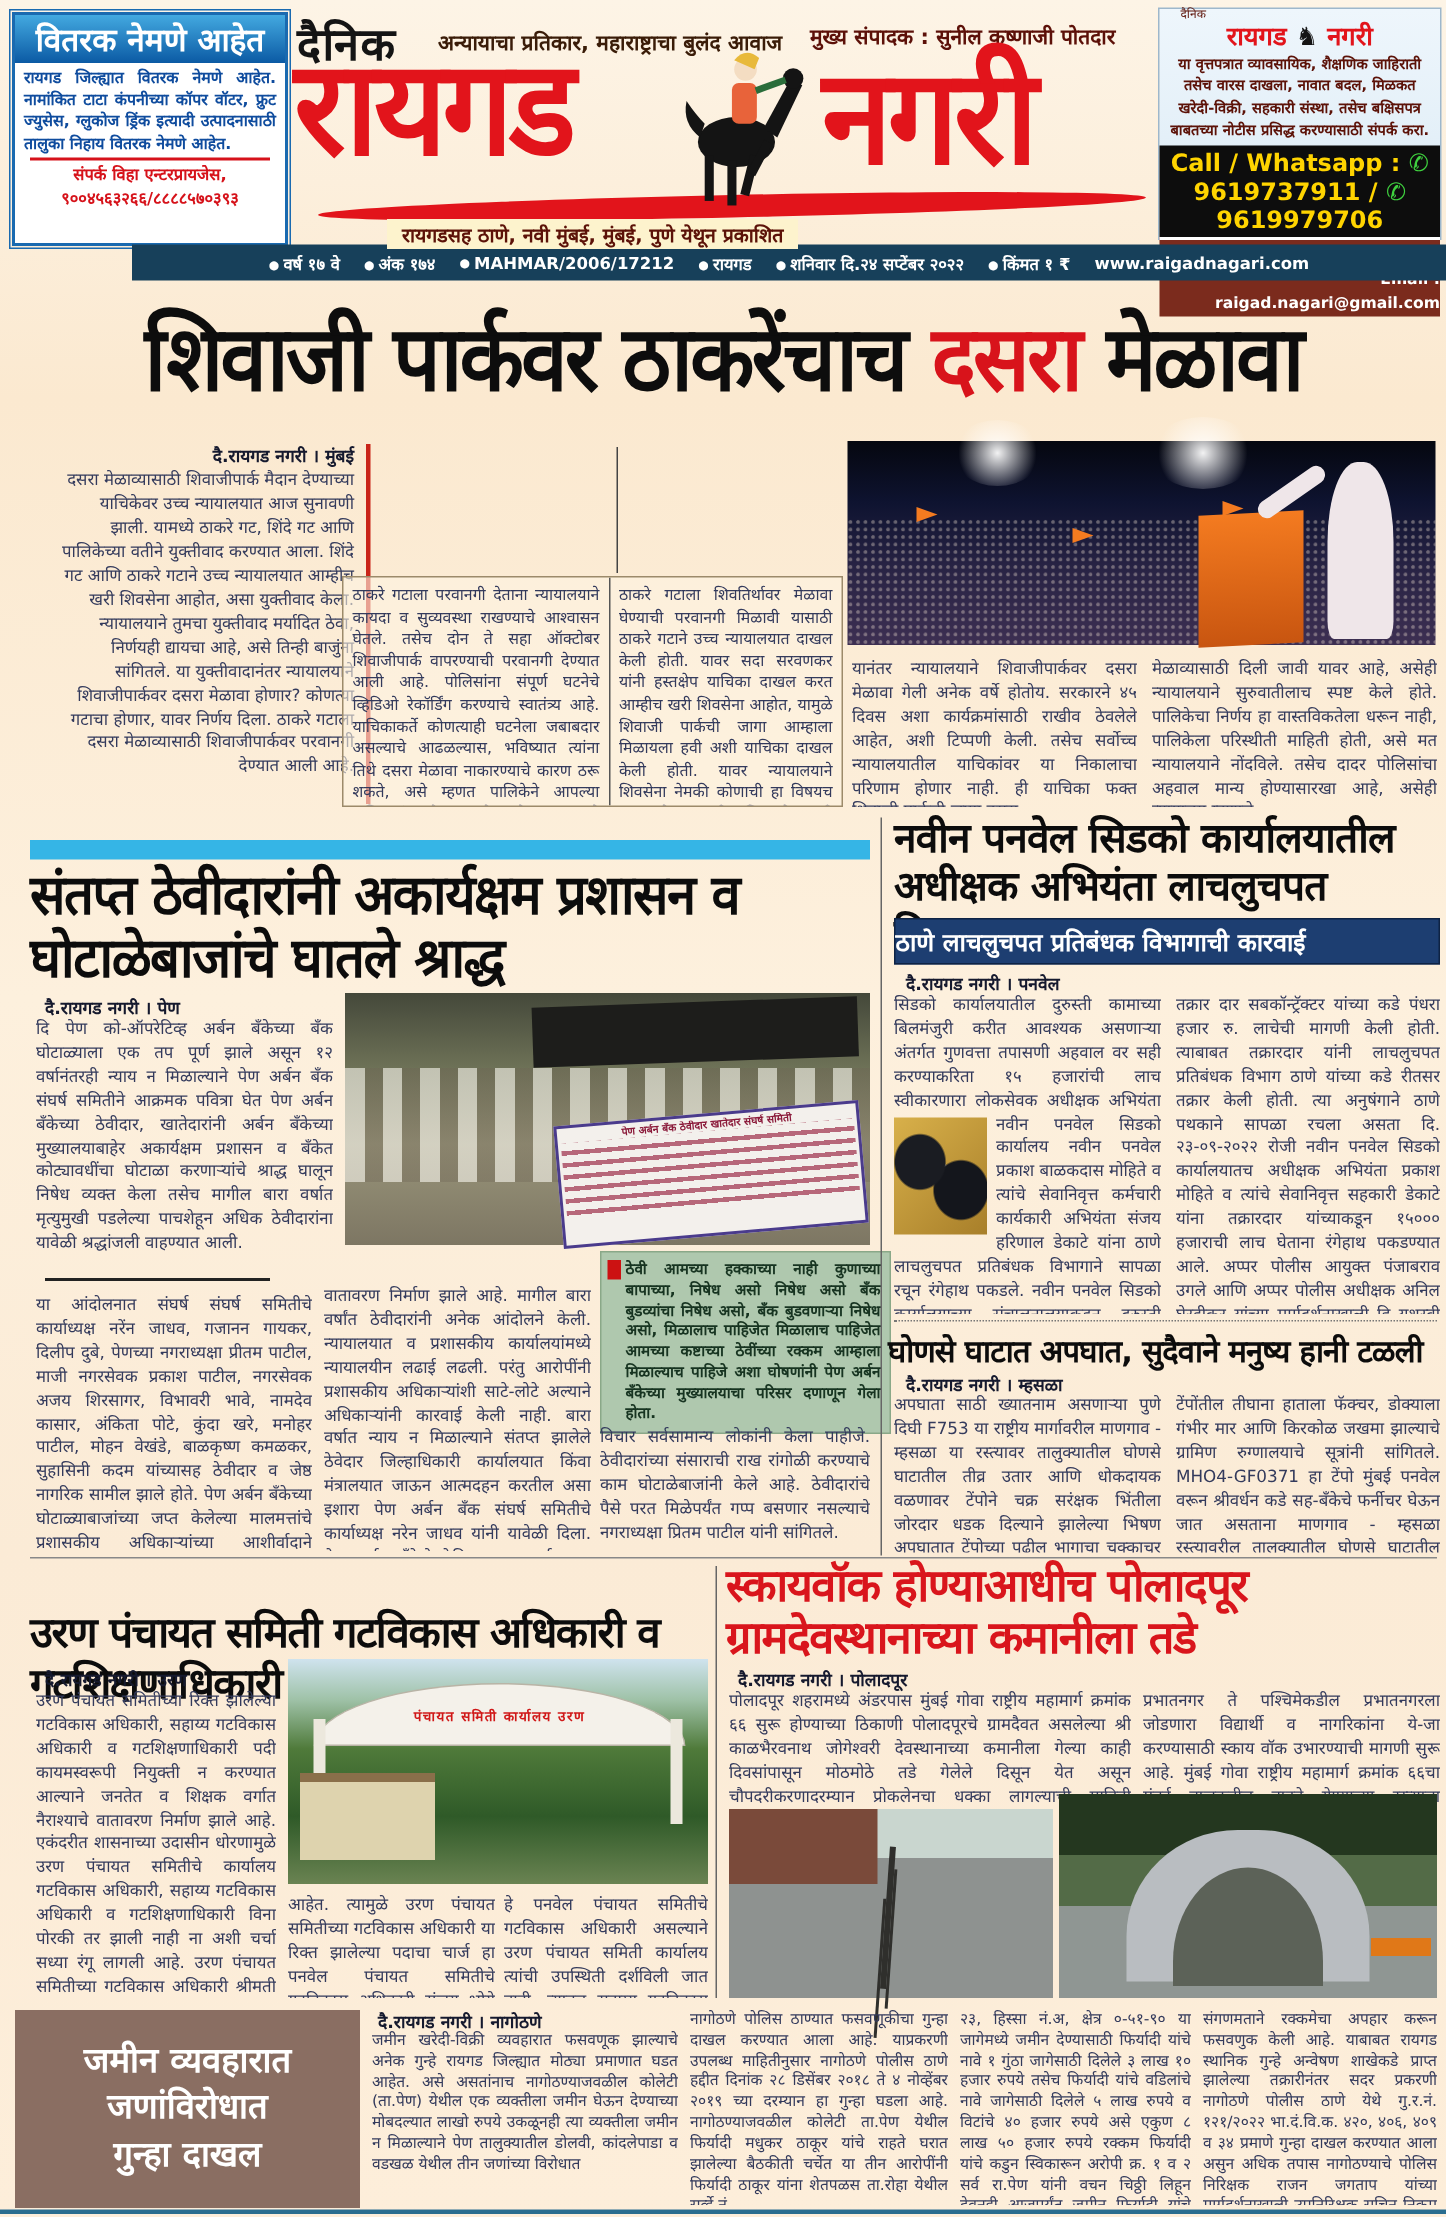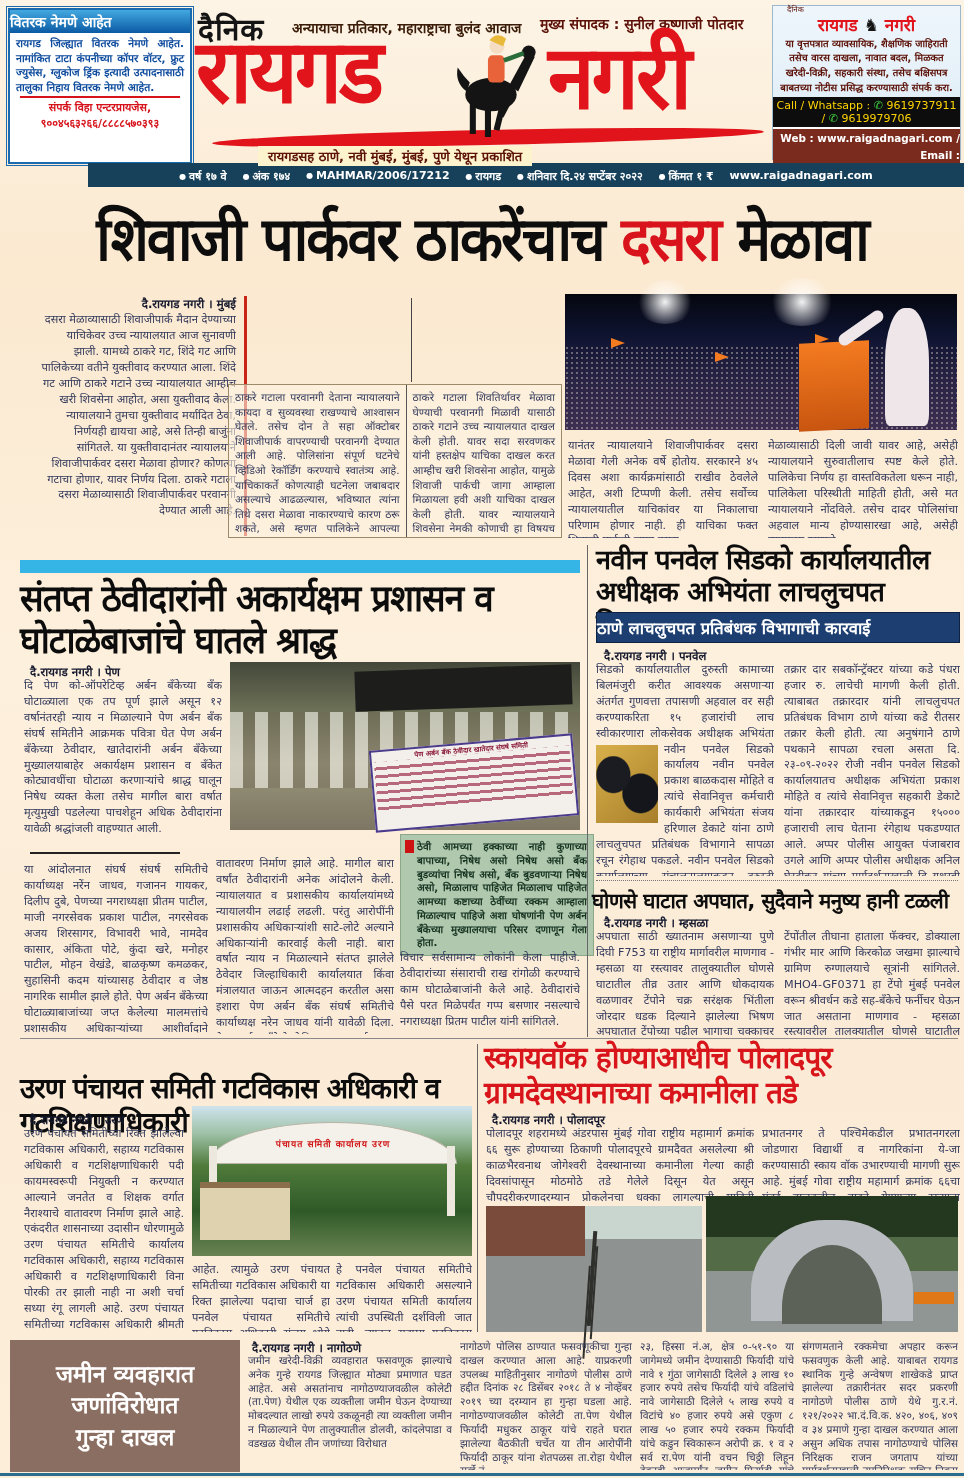--- a/index.html
+++ b/index.html
@@ -5,35 +5,35 @@
   html,body{margin:0;padding:0;background:#888;}
   .page{position:relative;width:964px;height:1478px;margin:0 auto;overflow:hidden;
     background:linear-gradient(180deg,#fdf4e6 0%,#fbe9d0 18%,#fdf0dd 45%,#fbeBD6 70%,#fdeeda 100%);
     font-family:"DejaVu Sans","Liberation Sans",sans-serif;color:#323a5e;}
   .abs{position:absolute;}
   .clip{overflow:hidden;}
   .body-txt{font-size:11.2px;line-height:1.42;text-align:justify;color:#333a5c;}
   .byline{font-weight:bold;color:#15192e;font-size:11.6px;}
   
   .left-ad{left:8px;top:8px;width:180px;height:152px;border:2px solid #1a6ab0;outline:1px solid #1a6ab0;outline-offset:1px;background:#fff;}
-  .left-ad-title{background:linear-gradient(180deg,#43a9e0,#0b5aa4);color:#fff;font-weight:bold;font-size:14px;text-align:left;padding:2px 0;}
+  .left-ad-title{background:linear-gradient(180deg,#43a9e0,#0b5aa4);color:#fff;font-weight:bold;font-size:21px;text-align:center;padding:2px 0;}
   .left-ad-body{color:#0f4c9e;font-size:10.6px;font-weight:bold;padding:3px 6px 2px 6px;text-align:justify;line-height:1.38;}
   .left-ad-contact{color:#d6121a;font-weight:bold;text-align:center;font-size:11px;border-top:2px solid #d6121a;padding-top:2px;margin:0 10px;line-height:1.4;}
   .daily{left:198px;top:8px;font-size:30px;font-weight:bold;color:#141414;letter-spacing:1px;}
   .tagline{left:292px;top:18px;font-size:14px;font-weight:bold;color:#3a1c08;}
   .mast-first{left:196px;top:30px;font-size:84px;font-weight:bold;color:#e2141b;letter-spacing:-3px;line-height:1;transform:scaleY(1.05);}
   .mast-second{left:548px;top:36px;font-size:84px;font-weight:bold;color:#e2141b;letter-spacing:-3px;line-height:1;transform:scaleY(1.05);}
   .swoosh{left:212px;top:130px;width:552px;height:15px;background:#e2141b;border-radius:50%;transform:rotate(-1.2deg);}
   .editor{left:540px;top:14px;font-size:14px;font-weight:bold;color:#5c1008;}
   .published{left:258px;top:146px;background:#fdf3cd;color:#5c1208;font-weight:bold;font-size:13px;padding:1px 10px;z-index:3;}
   .right-ad{left:772px;top:5px;width:187px;height:153px;background:linear-gradient(180deg,#eef6fc,#dcebf5);border:1px solid #9db7cc;}
   .mini-mast{text-align:center;color:#e2141b;font-weight:bold;font-size:17px;line-height:1.1;padding-top:2px;}
   .mini-daily{font-size:8px;color:#5c1208;text-align:left;padding-left:14px;line-height:1;}
   .right-ad-body{color:#5c1208;font-weight:bold;font-size:9.8px;text-align:center;line-height:1.5;padding:2px 3px;}
-  .call-bar{background:#0d0d0d;color:#ffd400;font-size:11px;font-weight:normal;text-align:center;padding:2px 0;}
+  .call-bar{background:#0d0d0d;color:#ffd400;font-size:16px;font-weight:bold;text-align:center;padding:2px 0;}
   .wa{color:#3fd13f;}
   .web-bar{background:#7b2b1d;color:#fff;font-size:10.4px;font-weight:bold;text-align:right;line-height:1.55;padding:1px 0;border-top:2px solid #fff;}
   .info-bar{left:88px;top:163px;width:876px;height:24px;background:#17405a;display:flex;align-items:center;justify-content:center;gap:16px;color:#fff;font-size:11px;font-weight:bold;}
   .info-bar span.b::before{content:"● ";font-size:8px;vertical-align:1px;}
   
   .main-head{left:0;top:198px;width:964px;text-align:center;font-size:56px;font-weight:bold;color:#0d0d0d;letter-spacing:-2px;transform:scaleY(1.08);}
   .main-head .red{color:#d8131b;}
   
   .lead-col1{left:24px;top:296px;width:196px;height:240px;text-align:right;border-right:3px solid #c92418;padding-right:8px;margin-left:16px;}
   .vline1{left:411px;top:298px;width:1px;height:84px;background:#444;}

